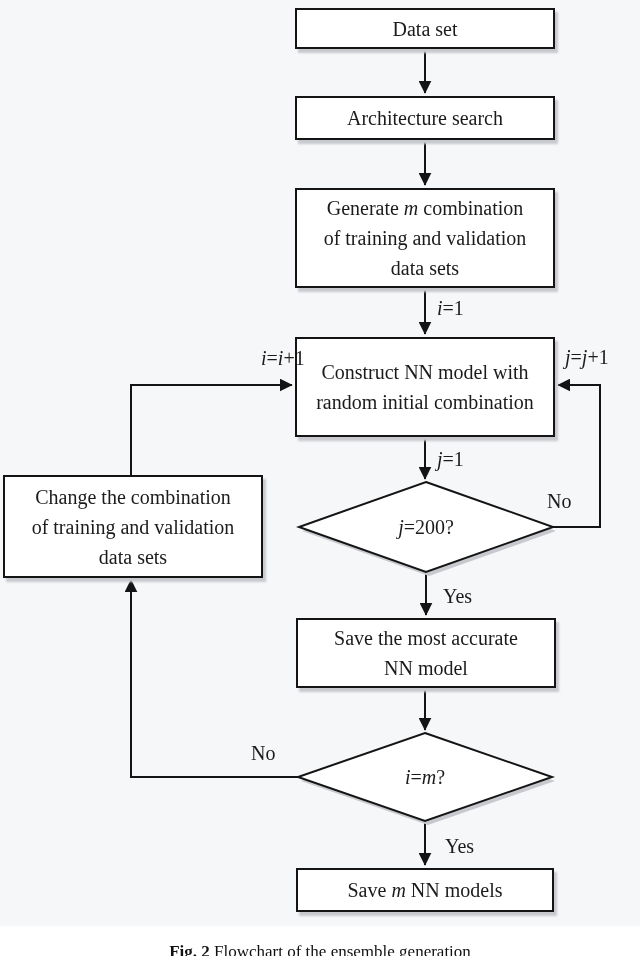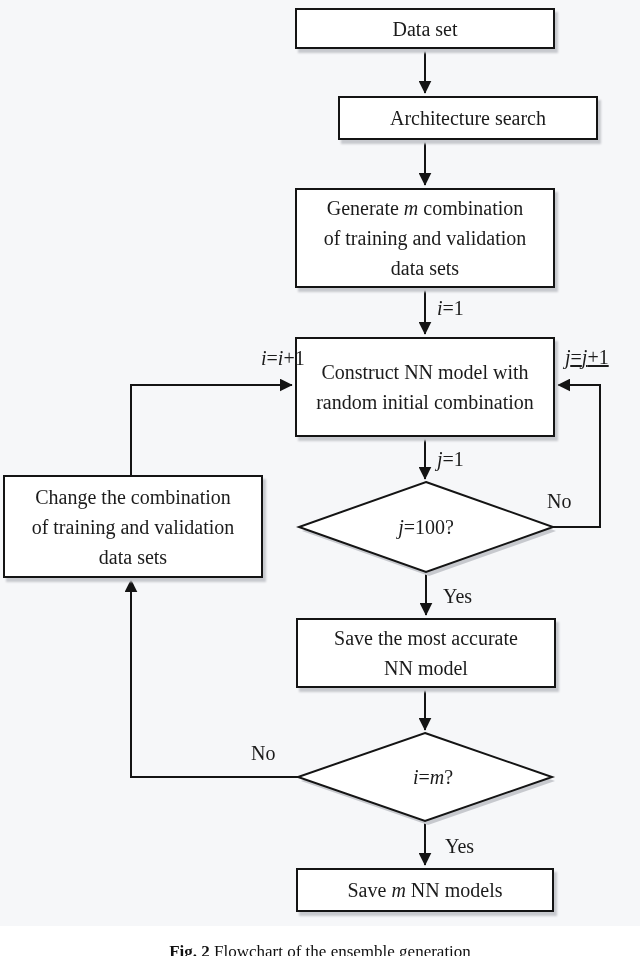--- a/index.html
+++ b/index.html
@@ -63,21 +63,21 @@
     <g>
       <polygon points="428,737 555,781 428,825 301,781" fill="#c7c9ce"></polygon>
       <polygon points="425,733 552,777 425,821 298,777" fill="#ffffff" stroke="#141414" stroke-width="2"></polygon>
     </g>
   </svg>
 
   <div class="node" style="left:295px; top:8px;  width:260px; height:41px;">
     <span><span>Data set</span></span>
   </div>
 
-  <div class="node" style="left:295px; top:96px; width:260px; height:44px;margin-left:43px;">
+  <div class="node" style="left:295px; top:96px; width:260px; height:44px;">
     <span><span>Architecture search</span></span>
   </div>
 
   <div class="node" style="left:295px; top:188px; width:260px; height:100px;">
     <span><span>Generate </span><span class="italic">m</span><span> combination</span><br><span>of training and validation</span><br><span>data sets</span></span>
   </div>
 
   <div class="node" style="left:295px; top:337px; width:260px; height:100px;">
     <span><span>Construct NN model with</span><br><span>random initial combination</span></span>
   </div>
@@ -87,27 +87,27 @@
   </div>
 
   <div class="node" style="left:296px; top:868px; width:258px; height:44px;">
     <span><span>Save </span><span class="italic">m</span><span> NN models</span></span>
   </div>
 
   <div class="node" style="left:296px; top:618px; width:260px; height:70px;">
     <span><span>Save the most accurate</span><br><span>NN model</span></span>
   </div>
 
-  <div class="dtext" style="left:299px; top:515px; width:254px;"><span class="italic">j</span><span>=100?</span></div>
-  <div class="dtext" style="left:306px; top:765px; width:254px;font-family:Liberation Serif, serif;"><span class="italic">i</span><span>=</span><span class="italic">m</span><span>?</span></div>
+  <div class="dtext" style="left:299px; top:515px; width:254px;"><span class="italic">j</span><span>=200?</span></div>
+  <div class="dtext" style="left:298px; top:765px; width:254px;font-family:Liberation Serif, serif;"><span class="italic">i</span><span>=</span><span class="italic">m</span><span>?</span></div>
 
   <div class="elabel" style="left:437px; top:296px;"><span class="italic">i</span><span>=1</span></div>
   <div class="elabel" style="left:437px; top:447px;"><span class="italic">j</span><span>=1</span></div>
   <div class="elabel" style="left:213px; top:346px;margin-left:48px;"><span class="italic">i</span><span>=</span><span class="italic">i</span><span>+1</span></div>
-  <div class="elabel" style="left:565px; top:345px;text-decoration:underline;"><span class="italic">j</span><span>=</span><span class="italic">j</span><span>+1</span></div>
+  <div class="elabel" style="left:565px; top:345px;"><span class="italic">j</span><span>=</span><span class="italic">j</span><span>+1</span></div>
   <div class="elabel" style="left:547px; top:489px;">No</div>
   <div class="elabel" style="left:443px; top:584px;">Yes</div>
   <div class="elabel" style="left:251px; top:741px;">No</div>
   <div class="elabel" style="left:445px; top:834px;">Yes</div>
 
   <div class="caption">
     <span class="fig-label">Fig. 2</span><span> Flowchart of the ensemble generation</span>
   </div>
 
 </div>

